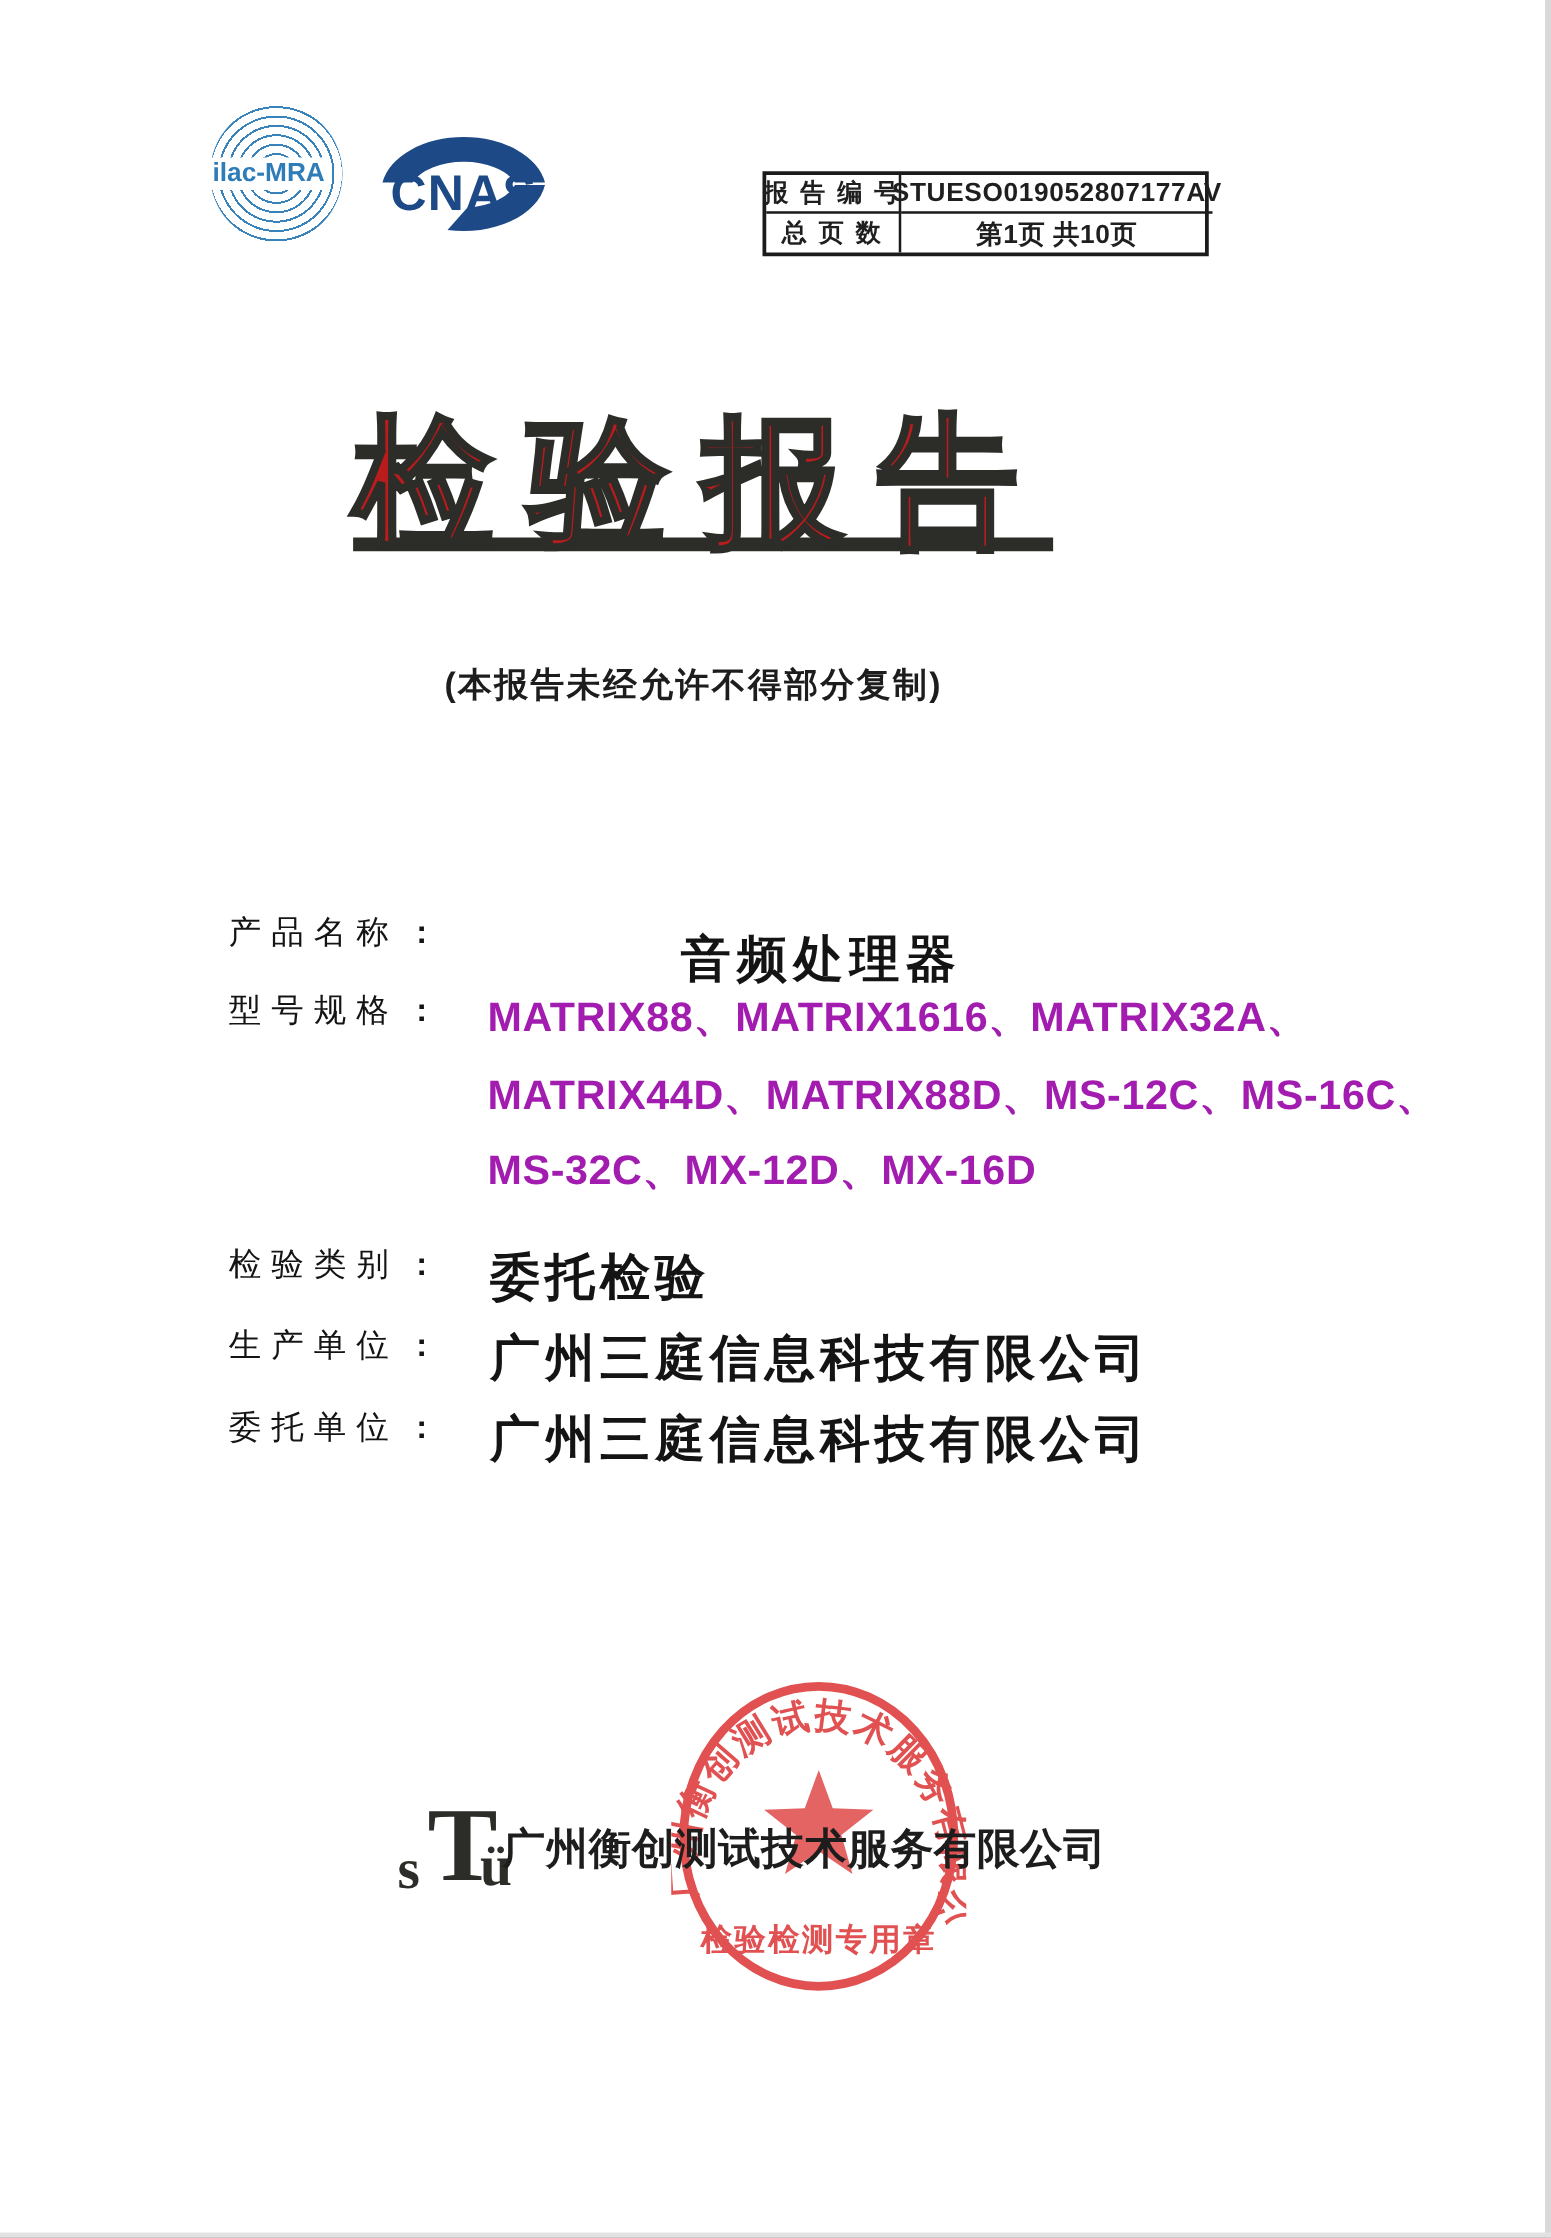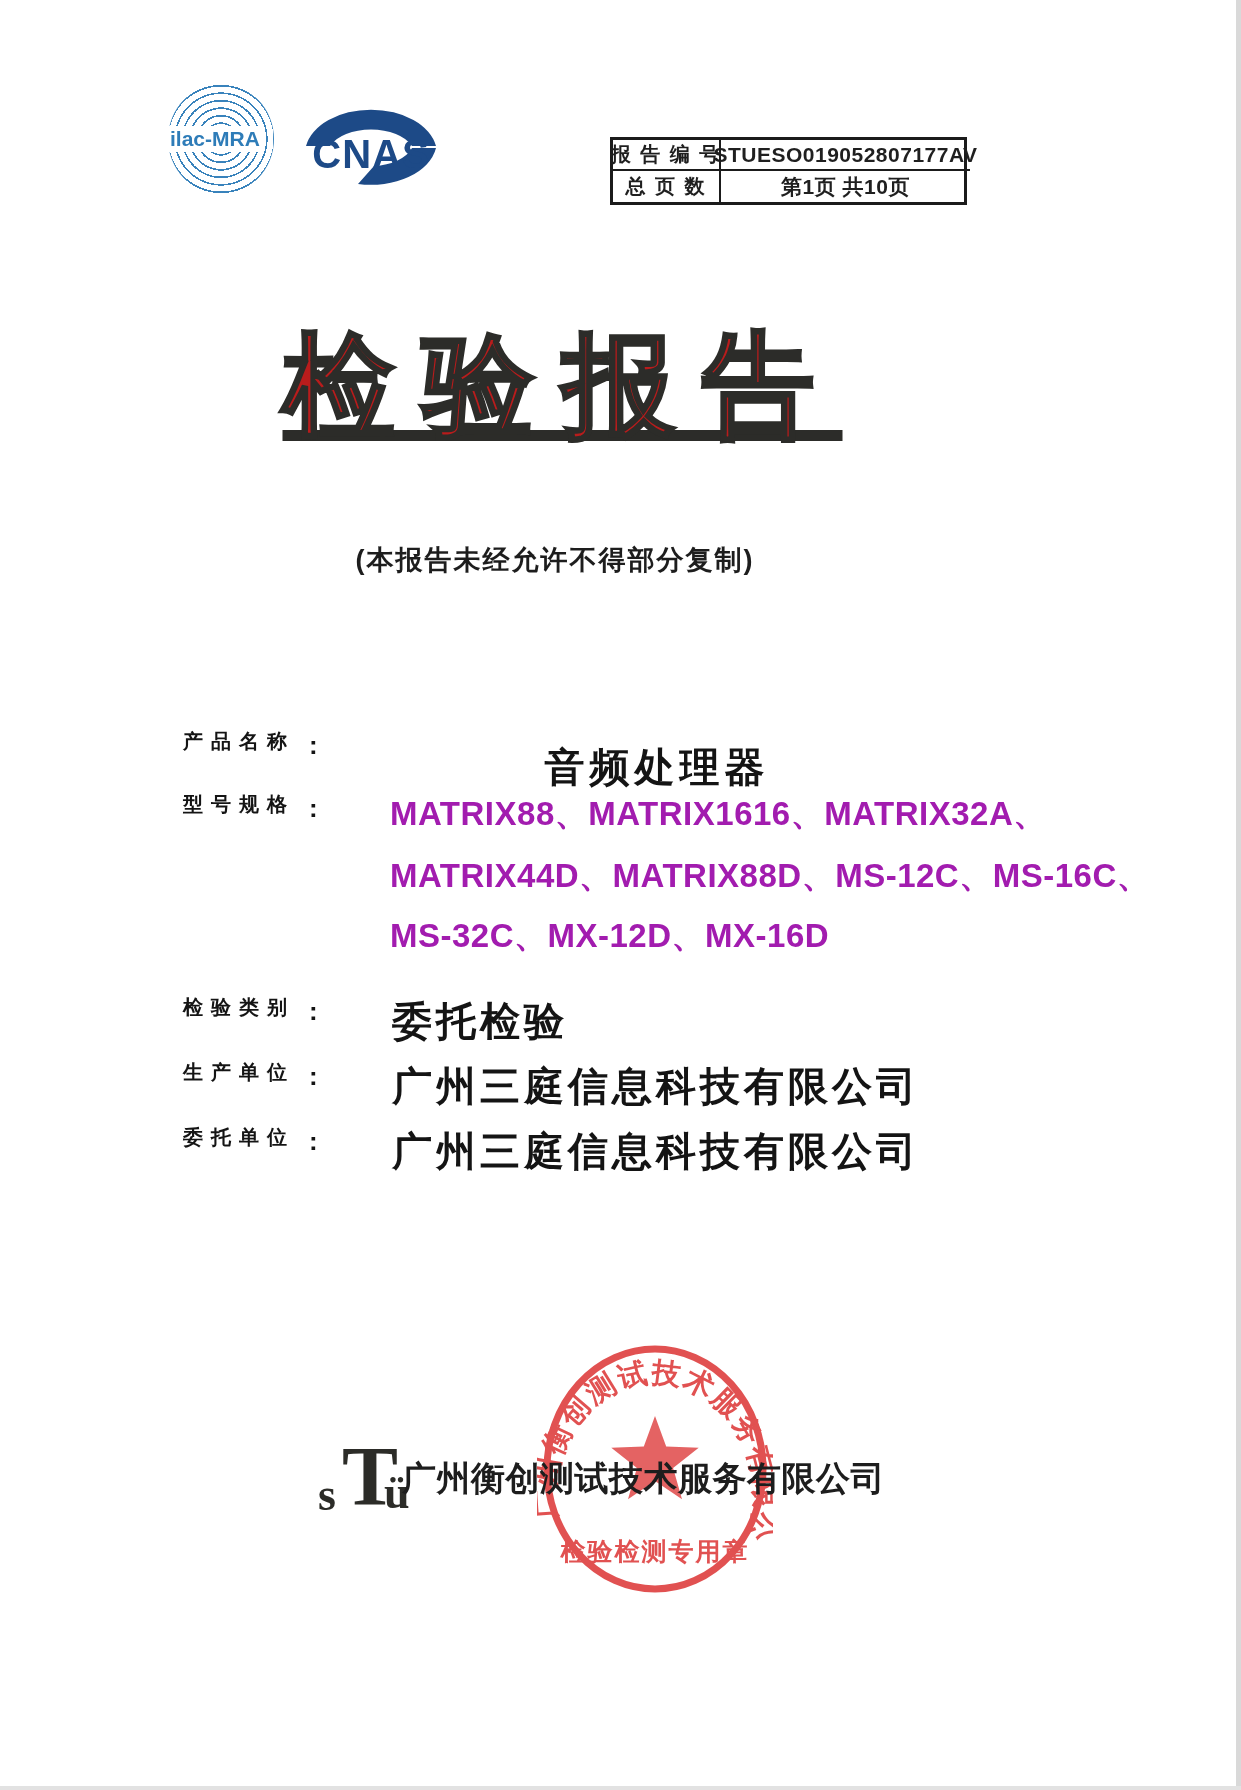--- a/index.html
+++ b/index.html
@@ -45,26 +45,26 @@
   
   .title{
     position:absolute;left:60px;top:316px;width:1005px;
     text-align:center;font-size:112px;line-height:1.25;
     font-weight:900;color:#b91c1c;letter-spacing:28px;
     -webkit-text-stroke:3px #2c2c29;
     font-family:"Liberation Sans",sans-serif;white-space:nowrap;text-decoration:underline;
   }
   .subtitle{
     position:absolute;left:60px;top:530px;width:990px;
-    text-align:center;font-size:27px;color:#1d1d1d;letter-spacing:2px;font-weight:600;margin-top:12px;
+    text-align:center;font-size:27px;color:#1d1d1d;letter-spacing:2px;font-weight:600;
   }
   
   .frow{position:absolute;left:183px;display:flex;align-items:flex-start;}
   .flabel{
-    font-family:"Liberation Serif",serif;font-weight:700;font-size:20px;
+    font-family:"Liberation Serif",serif;font-weight:400;font-size:26px;
     letter-spacing:8px;color:#141414;white-space:nowrap;
   }
   .fcolon{font-weight:bold;font-size:26px;margin-left:14px;margin-top:2px;color:#141414;}
   .fval-kai{
     position:absolute;left:392px;
     font-family:"Liberation Serif",serif;font-weight:600;font-size:40px;
     letter-spacing:4px;color:#141414;white-space:nowrap;
   }
   .fval-center{left:392px;width:530px;text-align:center;letter-spacing:5px;}
   .fval-bold{

